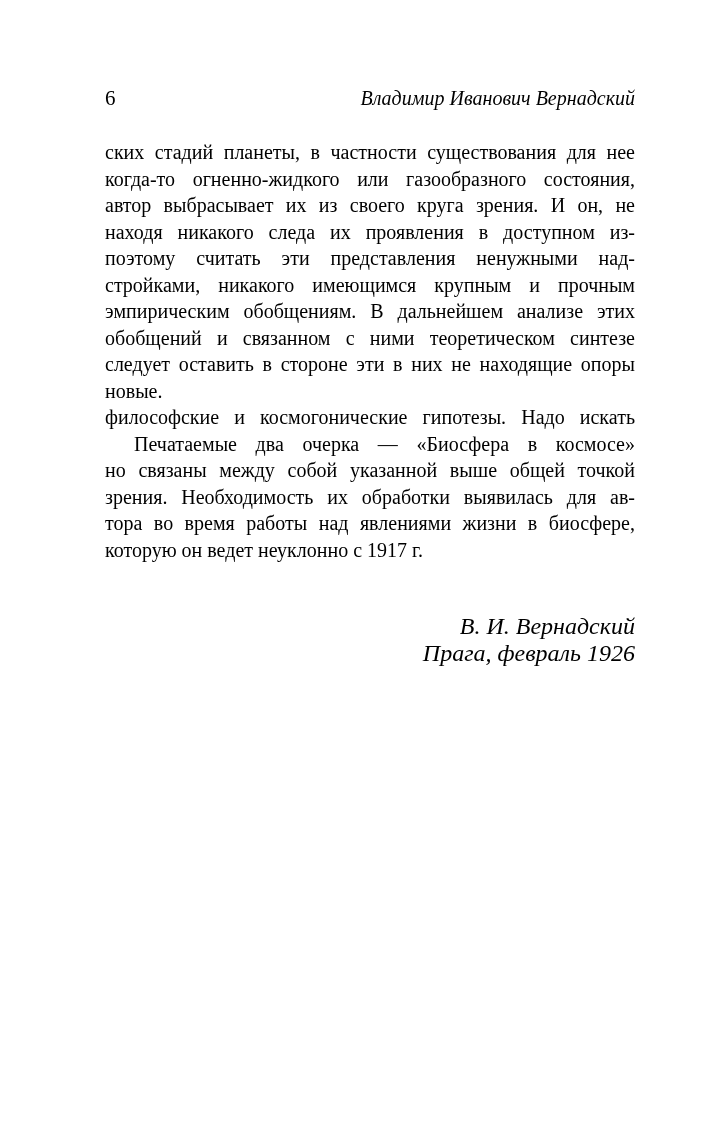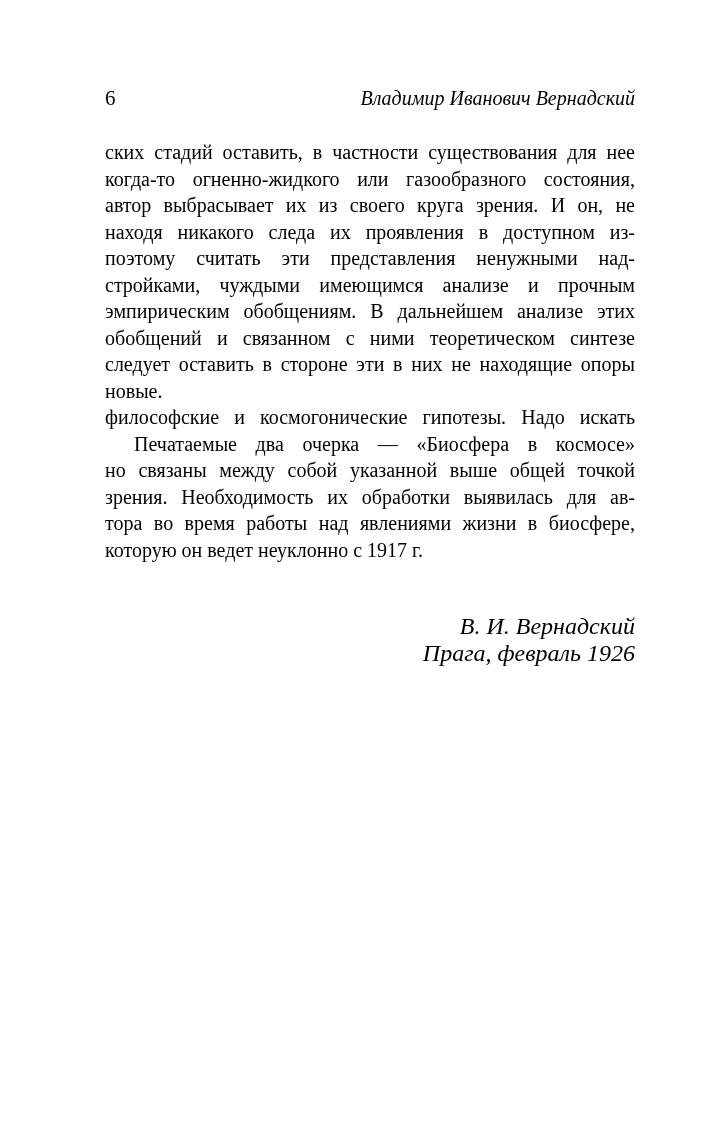--- a/index.html
+++ b/index.html
@@ -64,26 +64,26 @@
 
 <div class="page">
 
   <header class="running-header">
     <span class="page-number">6</span>
     <span class="running-title">Владимир Иванович Вернадский</span>
   </header>
 
   <main class="body-text">
 
-  <div class="line">ских стадий оставить, в частности существования для нее</div>
+  <div class="line">ских стадий планеты, в частности существования для нее</div>
       <div class="line">когда-то огненно-жидкого или газообразного состояния,</div>
       <div class="line">автор выбрасывает их из своего круга зрения. И он, не</div>
       <div class="line">находя никакого следа их проявления в доступном из-</div>
       <div class="line">поэтому считать эти представления ненужными над-</div>
-      <div class="line">стройками, чуждыми имеющимся анализе и прочным</div>
+      <div class="line">стройками, никакого имеющимся крупным и прочным</div>
       <div class="line">эмпирическим обобщениям. В дальнейшем анализе этих</div>
       <div class="line">обобщений и связанном с ними теоретическом синтезе</div>
       <div class="line">следует оставить в стороне эти в них не находящие опоры</div>
       <div class="line para-end">новые.</div>
       <div class="line">философские и космогонические гипотезы. Надо искать</div>
       <div class="line indent">Печатаемые два очерка — «Биосфера в космосе»</div>
       <div class="line">но связаны между собой указанной выше общей точкой</div>
       <div class="line">зрения. Необходимость их обработки выявилась для ав-</div>
       <div class="line">тора во время работы над явлениями жизни в биосфере,</div>
       <div class="line para-end">которую он ведет неуклонно с 1917 г.</div>

